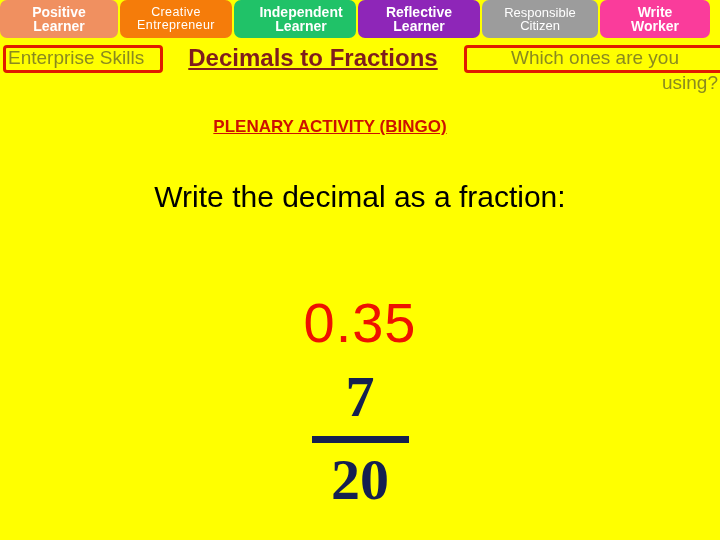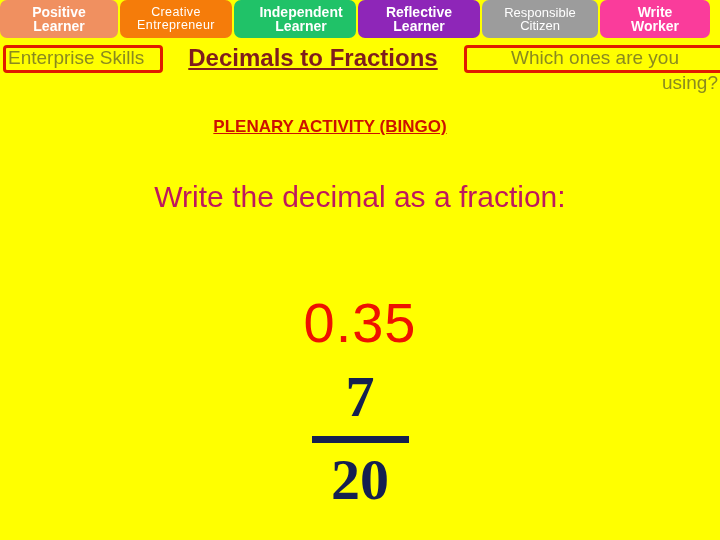--- a/index.html
+++ b/index.html
@@ -142,21 +142,21 @@
   }
 
   
   #prompt {
     position: absolute;
     left: 0;
     top: 180px;
     width: 720px;
     text-align: center;
     font-size: 30px;
-    color: #be185d;
+    color: #000000;
   }
 
   #decimal {
     position: absolute;
     left: 0;
     top: 290px;
     width: 720px;
     text-align: center;
     font-size: 56px;
     color: #EE1100;

